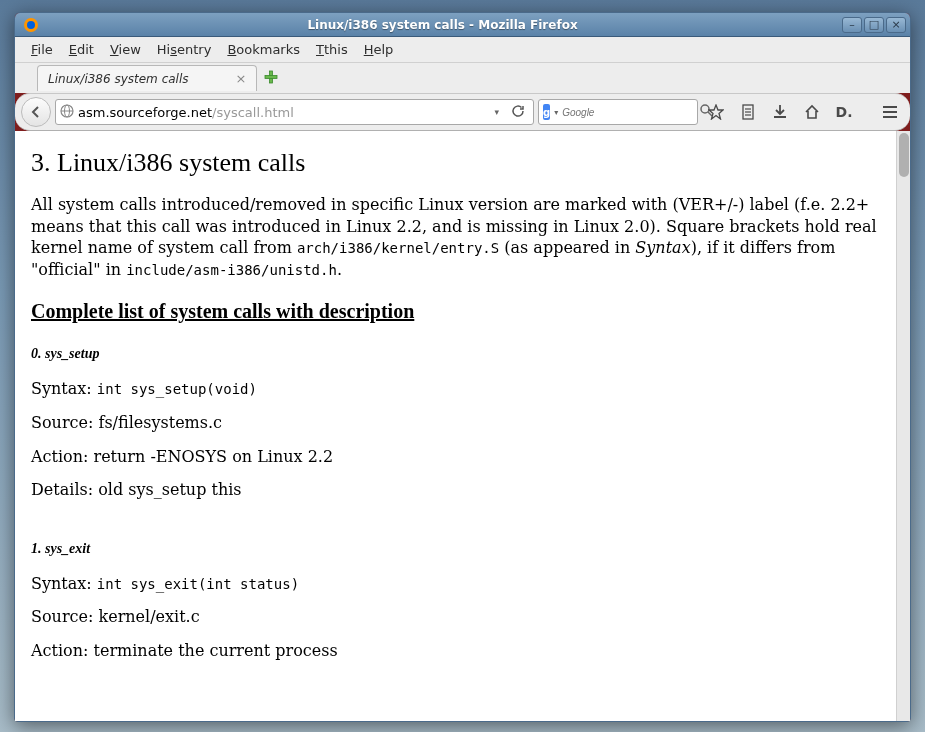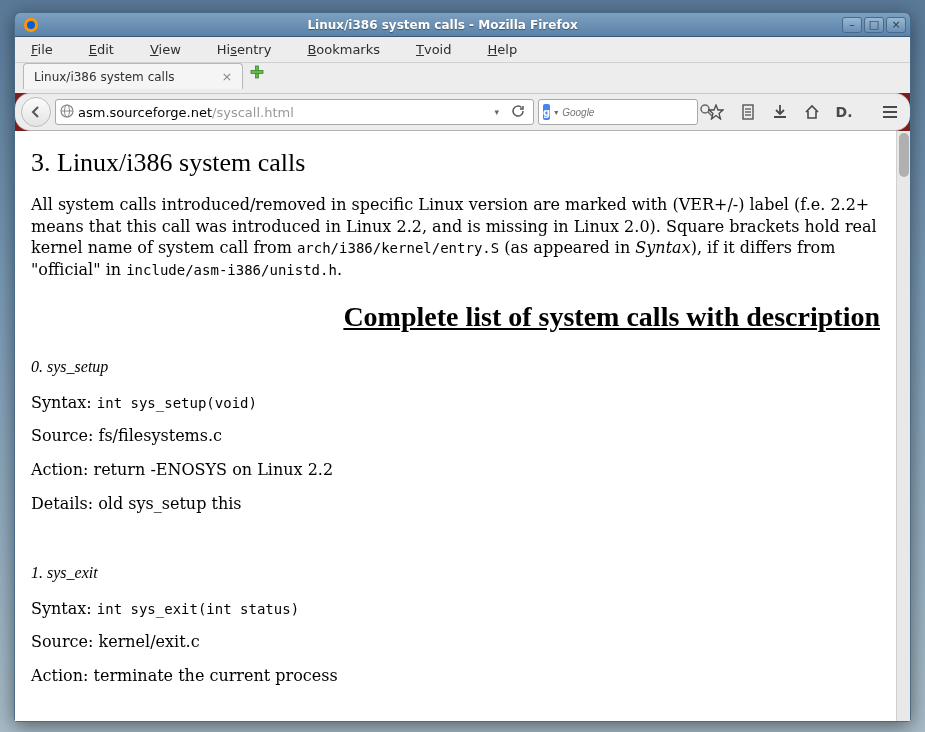--- a/index.html
+++ b/index.html
@@ -55,37 +55,38 @@
   color: #2a3a4a;
   font-size: 11px;
   cursor: pointer;
 }
 .menubar {
   height: 26px;
   background: #ededed;
   display: flex;
   align-items: center;
   padding: 0 8px;
-  gap: 20px;
+  gap: 0;
   border-bottom: 1px solid #d0d0d0;
 }
 .menubar .menu-item {
   padding: 3px 8px;
   cursor: pointer;
   font-size: 13px;
   color: #2e2e2e;
 }
 .menubar .menu-item .ul { text-decoration: underline; }
 .tabbar {
   height: 30px;
   background: #ededed;
   display: flex;
-  align-items: flex-start;
-  padding: 0 8px;
+  align-items: center;
+  padding: 0 22px;
   gap: 4px;
+  font-style: italic;
 }
 .tab {
   height: 26px;
   background: #f5f5f5;
   border: 1px solid #b8b8b8;
   border-bottom: none;
   border-radius: 4px 4px 0 0;
   display: flex;
   align-items: center;
   padding: 0 8px 0 10px;
@@ -201,32 +202,32 @@
 .content h1 {
   font-family: Georgia, serif;
   font-size: 26px;
   font-weight: normal;
   margin-bottom: 14px;
 }
 .content p { }
 .content .mono { font-family: "DejaVu Sans Mono", monospace; font-size: 14px; }
 .content h2 {
   font-family: Georgia, serif;
-  font-size: 28px;
-  font-weight: bold;
-  text-align: right;
+  font-size: 20px;
+  font-weight: bold;
+  text-align: left;
   text-decoration: underline;
   margin: 18px 0 20px;
 }
 .content h3 {
   font-family: Georgia, serif;
-  font-size: 16px;
-  font-weight: normal;
+  font-size: 14px;
+  font-weight: bold;
   font-style: italic;
-  margin: 16px 0 14px;
+  margin: 7px 0 14px;
 }
 .content .row { margin-bottom: 12px; }
 .content .row .lbl { display: inline; }
 .scroll-track {
   width: 14px;
   background: #e8e8e8;
   border-left: 1px solid #d0d0d0;
   position: relative;
 }
 .scroll-thumb {
@@ -256,21 +257,21 @@
       <div class="win-btn">×</div>
     </div>
   </div>
 
   <div class="menubar">
     <div class="menu-item"><span class="ul">F</span><span>ile</span></div>
     <div class="menu-item"><span class="ul">E</span><span>dit</span></div>
     <div class="menu-item"><span class="ul">V</span><span>iew</span></div>
     <div class="menu-item"><span>Hi</span><span class="ul">s</span><span>entry</span></div>
     <div class="menu-item"><span class="ul">B</span><span>ookmarks</span></div>
-    <div class="menu-item"><span class="ul">T</span><span>void</span></div>
+    <div class="menu-item"><span class="ul">T</span><span>this</span></div>
     <div class="menu-item"><span class="ul">H</span><span>elp</span></div>
   </div>
 
   <div class="tabbar">
     <div class="tab">
       <span>Linux/i386 system calls</span>
       <span style="flex:1"></span>
       <span class="close">×</span>
     </div>
     <div class="newtab">

